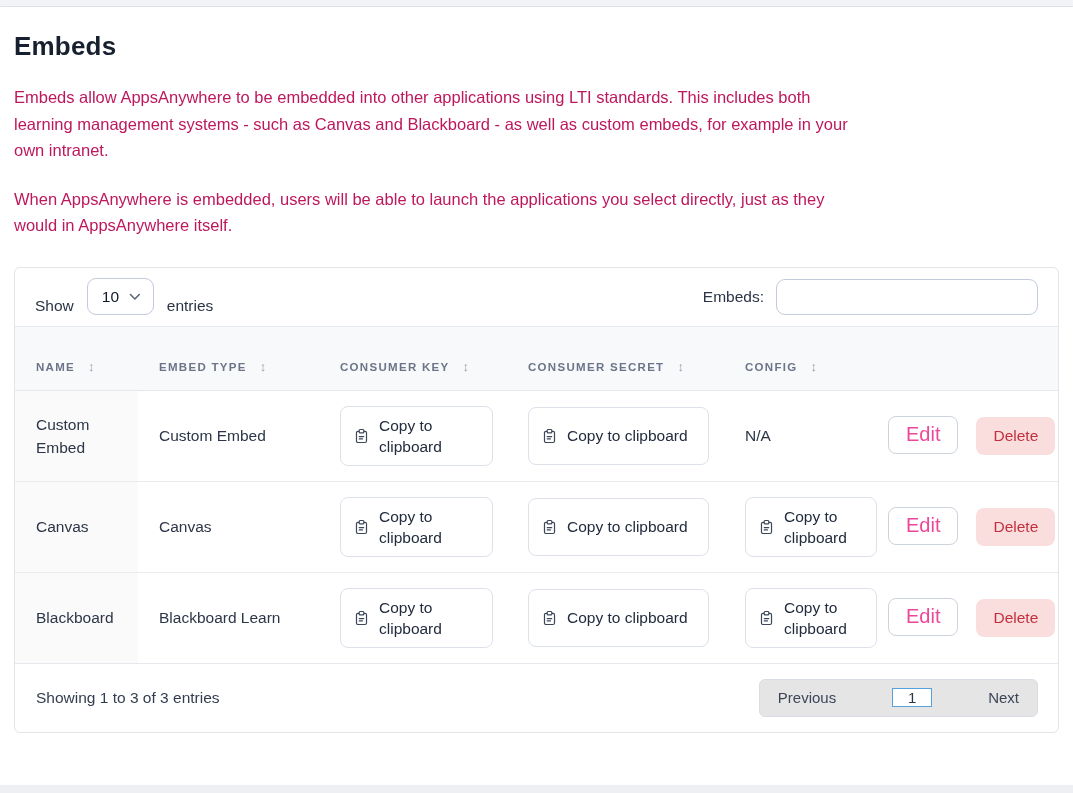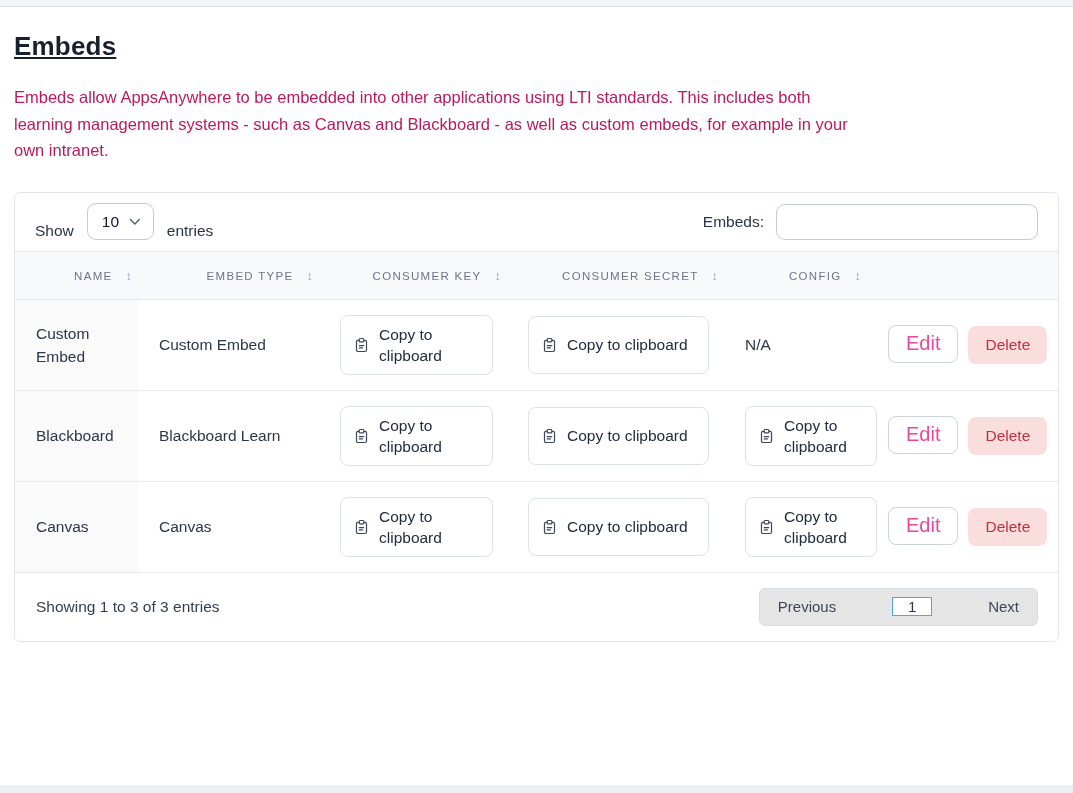--- a/index.html
+++ b/index.html
@@ -19,21 +19,20 @@
     padding: 16px 14px 0 14px;
     min-height: 778px;
     box-shadow: 0 1px 2px rgba(30,40,60,0.12);
   }
   .page-title {
     font-size: 26px;
     font-weight: 700;
     color: #18202f;
     letter-spacing: 0.2px;
     margin: 8px 0 4px 0;
-    text-decoration: underline;
   }
   .intro {
     font-size: 16.5px;
     line-height: 26.5px;
     color: #be185d;
     max-width: 848px;
     margin-top: 22px;
   }
   .section-row {
     display: flex;
@@ -109,24 +108,24 @@
   table { width: 100%; border-collapse: collapse; table-layout: fixed; }
   col.c-name   { width: 123px; }
   col.c-type   { width: 181px; }
   col.c-key    { width: 188px; }
   col.c-secret { width: 217px; }
   col.c-config { width: 143px; }
   thead th {
     background: #f8f9fb;
     border-top: 1px solid #e5e8ed;
     border-bottom: 1px solid #e5e8ed;
-    text-align: right;
-    padding: 16px 6px 16px 21px;
+    text-align: left;
+    padding: 32px 6px 16px 21px;
     font-size: 11.5px;
-    font-weight: 400;
+    font-weight: 700;
     letter-spacing: 1.3px;
     color: #6b7488;
     text-transform: uppercase;
     cursor: pointer;
     white-space: nowrap;
   }
   thead th .sort-glyph {
     display: inline-block;
     margin-left: 13px;
     font-size: 13px;
@@ -172,21 +171,21 @@
     border: 1px solid #ccd3dd;
     border-radius: 8px;
     font-family: Liberation Sans, sans-serif;
     font-size: 20px;
     color: #ec4899;
     cursor: pointer;
   }
   .delete-btn {
     height: 38px;
     padding: 0 17px;
-    margin-left: 10px;
+    margin-left: 18px;
     background: #fadedd;
     border: none;
     border-radius: 8px;
     font-family: inherit;
     font-size: 15.5px;
     color: #c22f3e;
     cursor: pointer;
   }
   .table-footer {
     display: flex;
@@ -233,20 +232,21 @@
 </head>
 <body>
 
 <div class="top-strip"></div>
 
 <div class="main">
 
   <h1 class="page-title">Embeds</h1>
 
   <p class="intro">Embeds allow AppsAnywhere to be embedded into other applications using LTI standards. This includes both learning management systems - such as Canvas and Blackboard - as well as custom embeds, for example in your own intranet.</p>
+  <p class="intro">When AppsAnywhere is embedded, users will be able to launch the applications you select directly, just as they would in AppsAnywhere itself.</p>
 
 
   <div class="table-card">
 
     <div class="controls-row">
       <div class="show-group">
         <span>Show</span>
         <div class="select-box">
           <span>10</span>
           <svg width="12" height="8" viewBox="0 0 12 8" fill="none" stroke="#5a6475" stroke-width="1.6" stroke-linecap="round" stroke-linejoin="round">
@@ -302,22 +302,22 @@
                     <rect x="4.5" y="1" width="5" height="3.6" rx="1" fill="#ffffff"></rect>
                     <path d="M4.6 8.6h4.8M4.6 11.2h3.4"></path>
                   </svg>
                 </span>
                 <span>Copy to clipboard</span>
               </button></td>
             <td class="col-config">N/A</td>
             <td class="actions-cell"><button class="edit-btn">Edit</button><button class="delete-btn">Delete</button></td>
           </tr>
           <tr>
-            <td class="name-cell">Blackboard</td>
-            <td>Blackboard Learn</td>
+            <td class="name-cell">Canvas</td>
+            <td>Canvas</td>
             <td class="col-key"><button class="copy-btn">
                 <span class="clip">
                   <svg width="13" height="16" viewBox="0 0 14 16" fill="none" stroke="#3d4759" stroke-width="1.3" stroke-linecap="round">
                     <rect x="1.6" y="3" width="10.8" height="12" rx="1.6"></rect>
                     <rect x="4.5" y="1" width="5" height="3.6" rx="1" fill="#ffffff"></rect>
                     <path d="M4.6 8.6h4.8M4.6 11.2h3.4"></path>
                   </svg>
                 </span>
                 <span>Copy to clipboard</span>
               </button></td>
@@ -337,22 +337,22 @@
                     <rect x="1.6" y="3" width="10.8" height="12" rx="1.6"></rect>
                     <rect x="4.5" y="1" width="5" height="3.6" rx="1" fill="#ffffff"></rect>
                     <path d="M4.6 8.6h4.8M4.6 11.2h3.4"></path>
                   </svg>
                 </span>
                 <span>Copy to clipboard</span>
               </button></td>
             <td class="actions-cell"><button class="edit-btn">Edit</button><button class="delete-btn">Delete</button></td>
           </tr>
           <tr>
-            <td class="name-cell">Canvas</td>
-            <td>Canvas</td>
+            <td class="name-cell">Blackboard</td>
+            <td>Blackboard Learn</td>
             <td class="col-key"><button class="copy-btn">
                 <span class="clip">
                   <svg width="13" height="16" viewBox="0 0 14 16" fill="none" stroke="#3d4759" stroke-width="1.3" stroke-linecap="round">
                     <rect x="1.6" y="3" width="10.8" height="12" rx="1.6"></rect>
                     <rect x="4.5" y="1" width="5" height="3.6" rx="1" fill="#ffffff"></rect>
                     <path d="M4.6 8.6h4.8M4.6 11.2h3.4"></path>
                   </svg>
                 </span>
                 <span>Copy to clipboard</span>
               </button></td>

